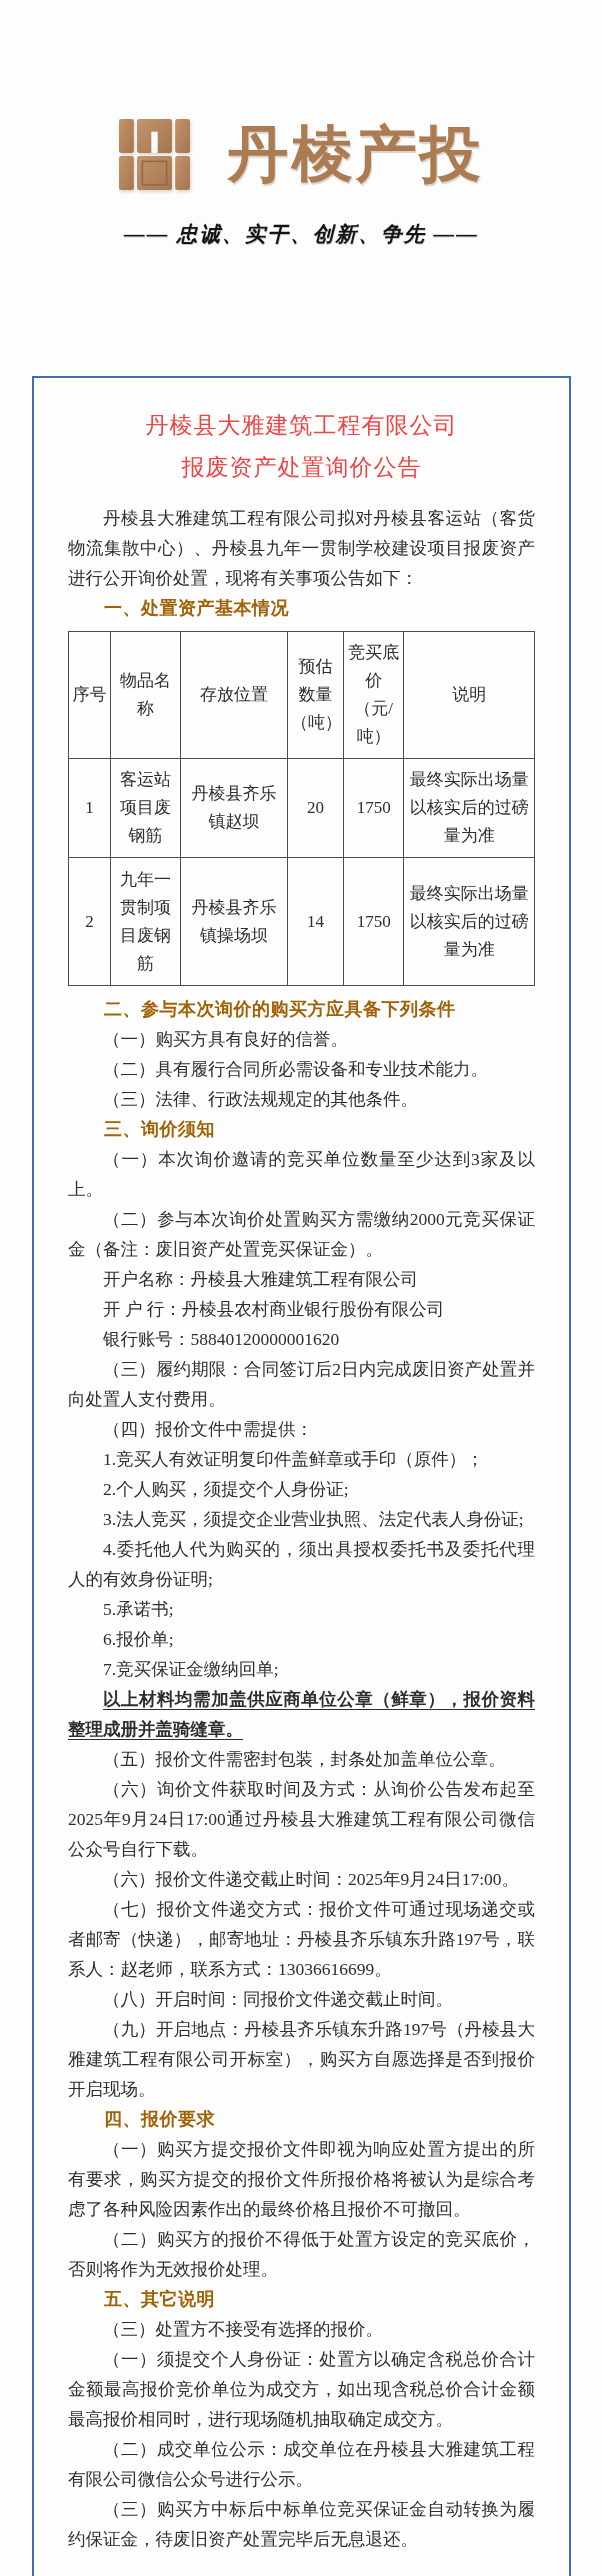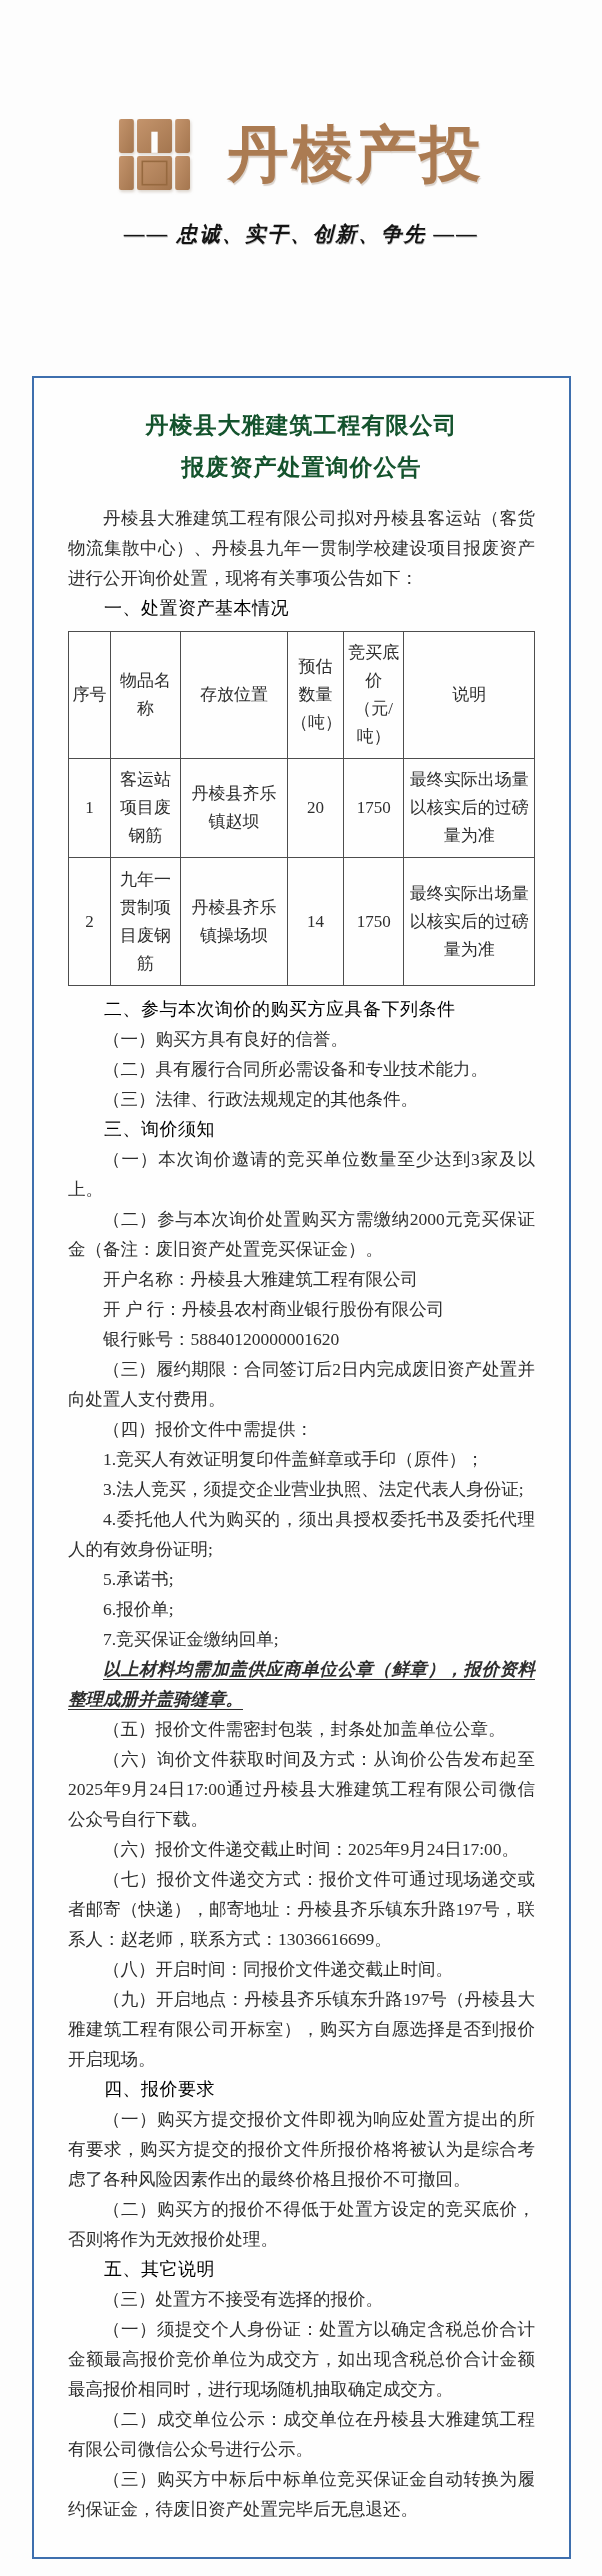--- a/index.html
+++ b/index.html
@@ -10,25 +10,25 @@
   .logo-header { padding-top:116px; }
   .logo-row { display:flex; align-items:center; justify-content:center; gap:17.5px; height:77px; }
   .logo-icon { width:71px; height:71px; flex:0 0 auto; filter:drop-shadow(1px 2.1px 1.5px rgba(120,90,60,.25)); }
   .logo-wordmark { font-size:61px; font-weight:bold; color:#ab7b52; letter-spacing:3.1px; line-height:1;
                    text-shadow:1px 1.5px 1px rgba(110,80,50,.25); white-space:nowrap;margin-left:20px; }
   .logo-tagline { margin-top:27px; text-align:center; font-size:20.6px; font-weight:bold; font-style:italic;
                   color:#141414; letter-spacing:2.1px; text-shadow:0.5px 1px 0.5px rgba(0,0,0,.25); }
 
   
   .doc-card { margin:128px 32px 0 32px; background:#fefefe; border:2.1px solid #3e6fae; padding:27px 34px 33px 34px; }
-  .doc-title { text-align:center; font-size:23px; font-weight:bold; color:#14532d; letter-spacing:1px; line-height:42px; }
+  .doc-title { text-align:center; font-size:23px; font-weight:normal; color:#ef4444; letter-spacing:1px; line-height:42px; }
   .doc-body { margin-top:14.4px; font-size:17.5px; color:#2e2e2e; line-height:30px; text-align:justify; }
   .doc-body .p { text-indent:2em; }
-  .doc-body .h { text-indent:2em; font-weight:normal; color:#000000; font-family:"Liberation Sans","DejaVu Sans",sans-serif; font-size:18px; letter-spacing:0.5px; }
-  .doc-body .pu { text-indent:2em; font-weight:bold; text-decoration:underline; text-decoration-thickness:1.3px; text-underline-offset:3.6px;font-style:italic; }
+  .doc-body .h { text-indent:2em; font-weight:bold; color:#a16207; font-family:"Liberation Sans","DejaVu Sans",sans-serif; font-size:18px; letter-spacing:0.5px; }
+  .doc-body .pu { text-indent:2em; font-weight:bold; text-decoration:underline; text-decoration-thickness:1.3px; text-underline-offset:3.6px; }
 
   
   .assets-table { width:100%; border-collapse:collapse; margin:7.2px 0 8.2px 0; table-layout:fixed; }
   .assets-table th, .assets-table td { border:1px solid #4d4d4d; text-align:center; vertical-align:middle;
       font-weight:normal; font-size:17px; line-height:28px; padding:7.2px 3.1px; color:#2e2e2e; }
   .col-no{width:9%} .col-name{width:15%} .col-loc{width:23%} .col-qty{width:12%} .col-price{width:13%} .col-note{width:28%}
 </style>
 </head>
 <body>
 
@@ -119,20 +119,21 @@
           <div class="block p">（三）法律、行政法规规定的其他条件。</div>
           <div class="block h">三、询价须知</div>
           <div class="block p">（一）本次询价邀请的竞买单位数量至少达到3家及以上。</div>
           <div class="block p">（二）参与本次询价处置购买方需缴纳2000元竞买保证金（备注：废旧资产处置竞买保证金）。</div>
           <div class="block p">开户名称：丹棱县大雅建筑工程有限公司</div>
           <div class="block p">开 户 行：丹棱县农村商业银行股份有限公司</div>
           <div class="block p">银行账号：58840120000001620</div>
           <div class="block p">（三）履约期限：合同签订后2日内完成废旧资产处置并向处置人支付费用。</div>
           <div class="block p">（四）报价文件中需提供：</div>
           <div class="block p">1.竞买人有效证明复印件盖鲜章或手印（原件）；</div>
+          <div class="block p">2.个人购买，须提交个人身份证;</div>
           <div class="block p">3.法人竞买，须提交企业营业执照、法定代表人身份证;</div>
           <div class="block p">4.委托他人代为购买的，须出具授权委托书及委托代理人的有效身份证明;</div>
           <div class="block p">5.承诺书;</div>
           <div class="block p">6.报价单;</div>
           <div class="block p">7.竞买保证金缴纳回单;</div>
           <div class="block pu">以上材料均需加盖供应商单位公章（鲜章），报价资料整理成册并盖骑缝章。</div>
           <div class="block p">（五）报价文件需密封包装，封条处加盖单位公章。</div>
           <div class="block p">（六）询价文件获取时间及方式：从询价公告发布起至2025年9月24日17:00通过丹棱县大雅建筑工程有限公司微信公众号自行下载。</div>
           <div class="block p">（六）报价文件递交截止时间：2025年9月24日17:00。</div>
           <div class="block p">（七）报价文件递交方式：报价文件可通过现场递交或者邮寄（快递），邮寄地址：丹棱县齐乐镇东升路197号，联系人：赵老师，联系方式：13036616699。</div>

